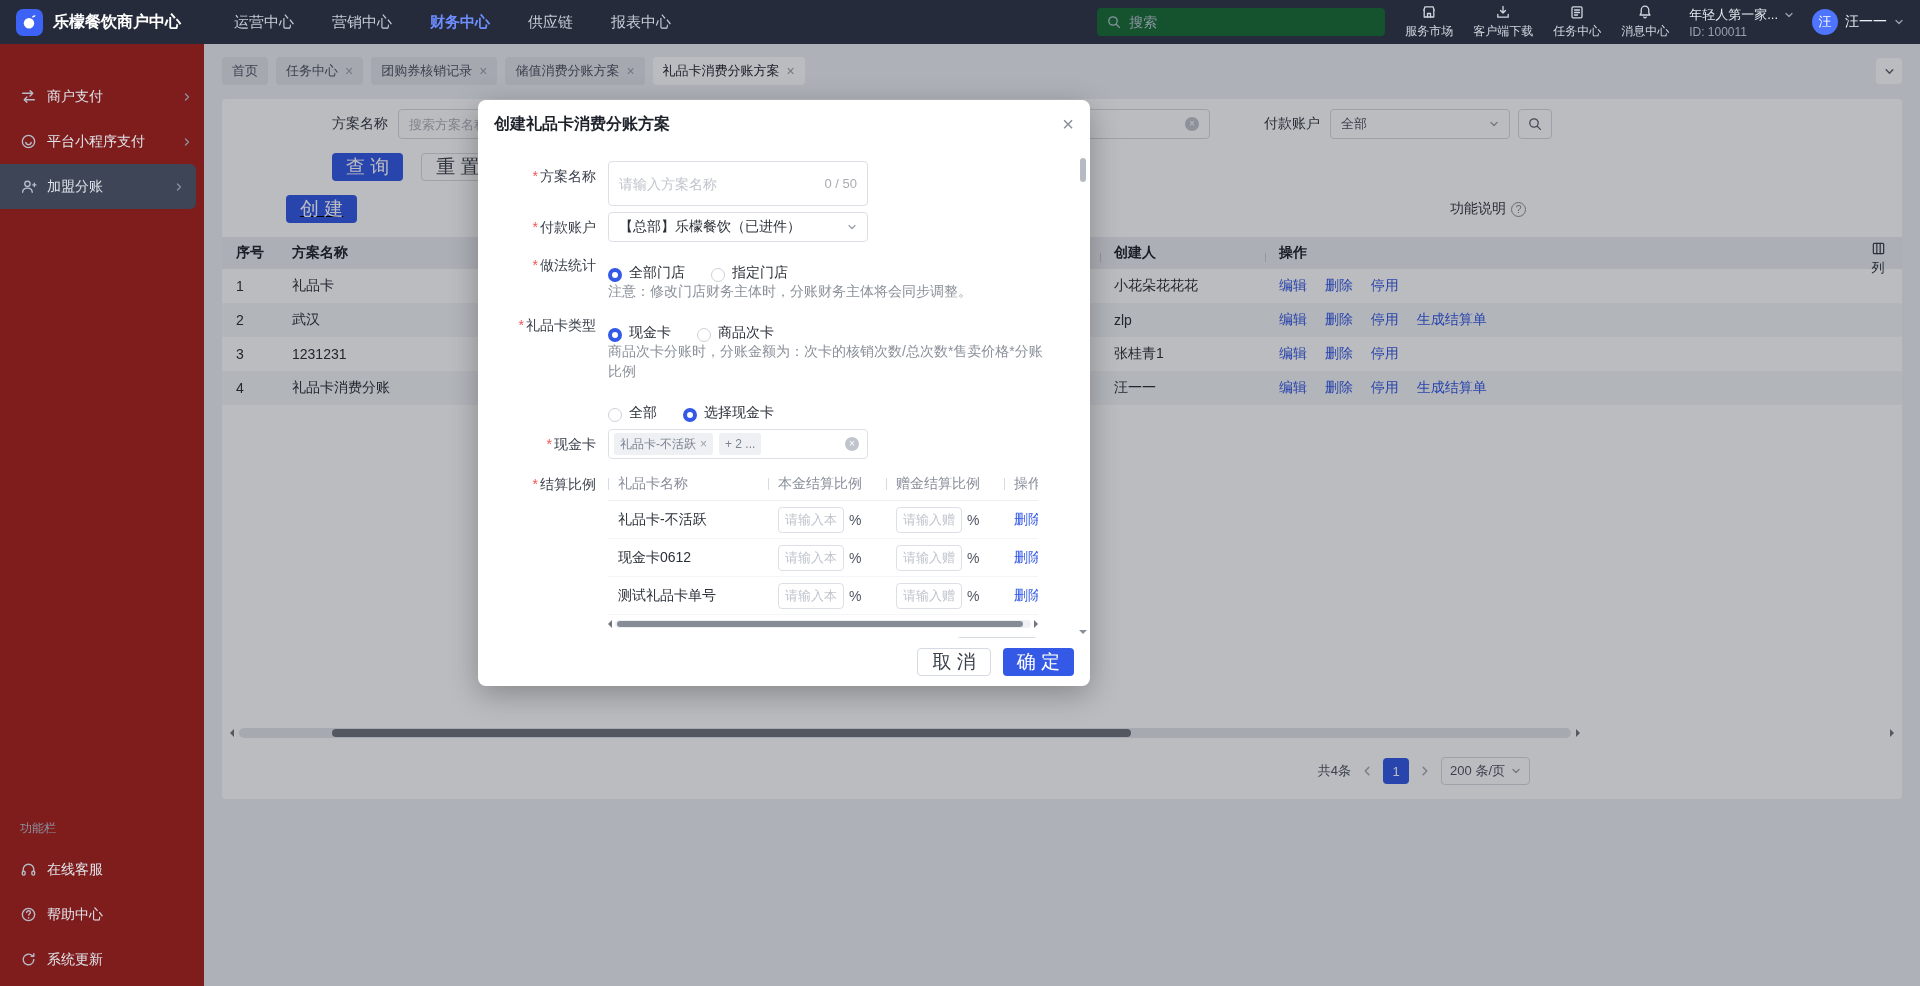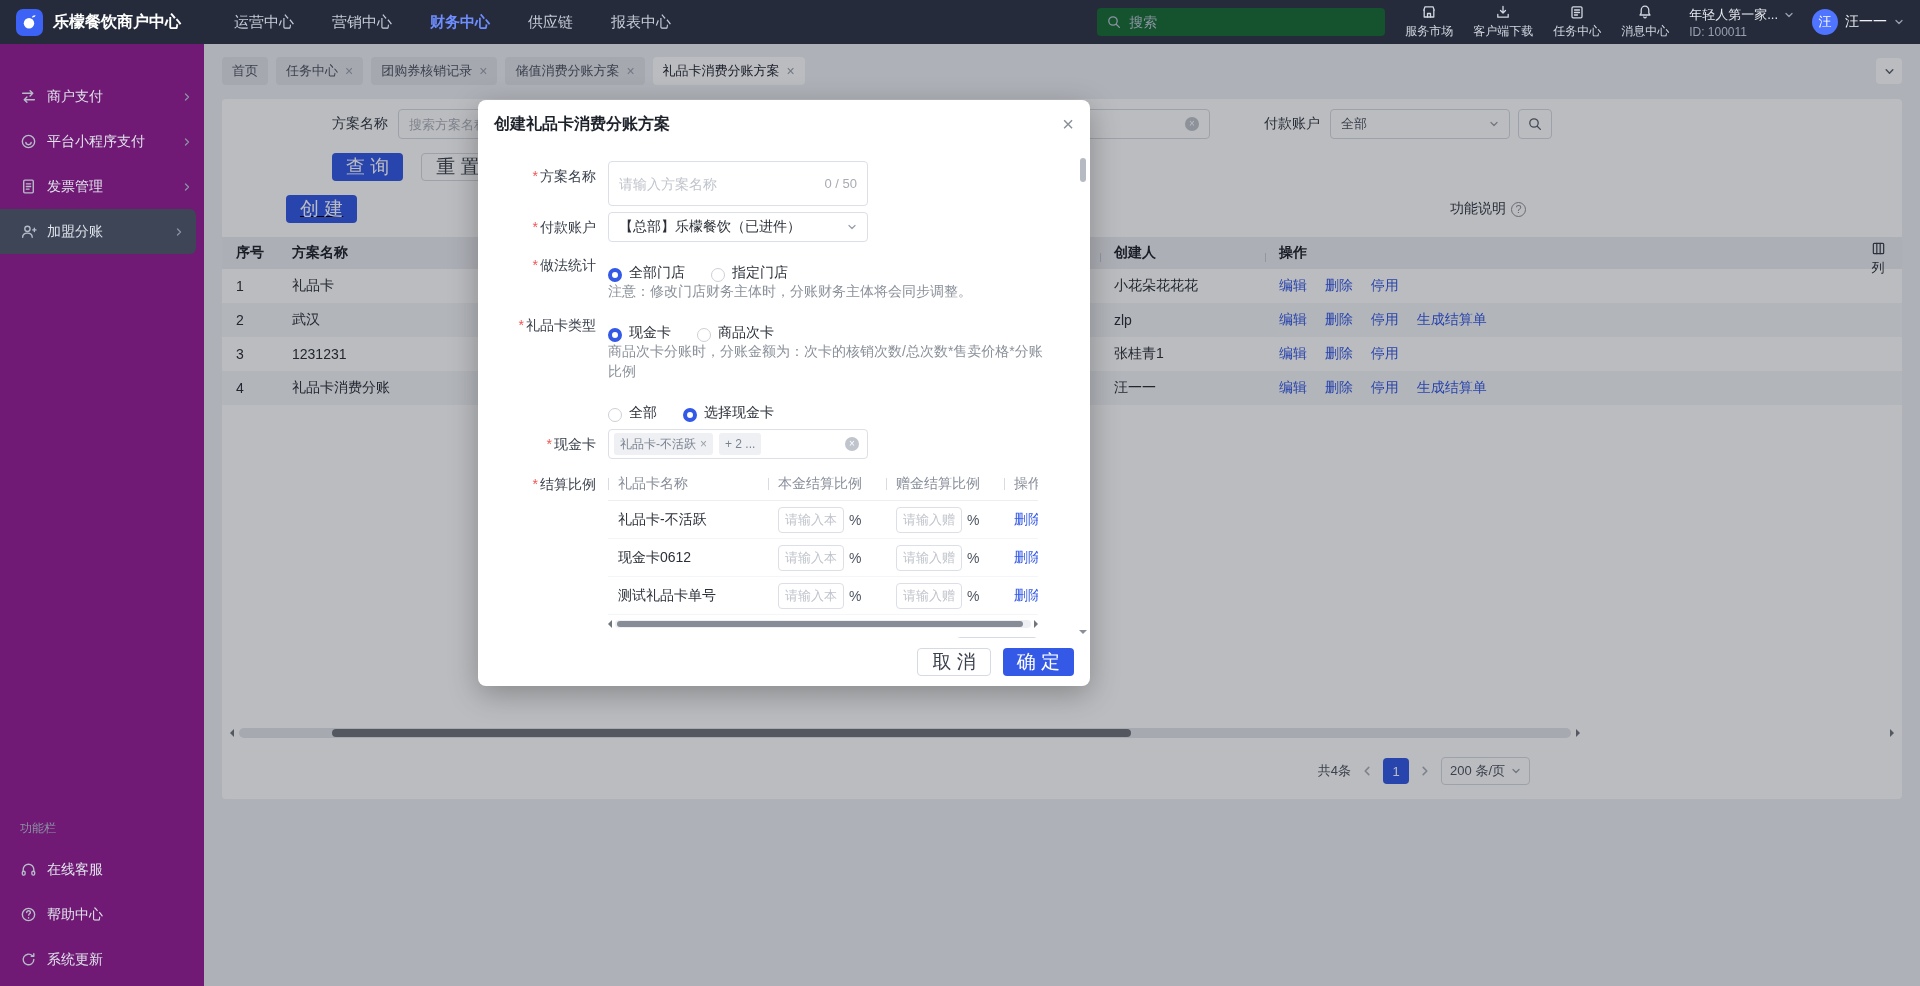--- a/index.html
+++ b/index.html
@@ -30,21 +30,21 @@
     color:#e6e9f0; cursor:pointer; white-space:nowrap; }
   .account-top { display:flex; align-items:center; gap:6px; }
   .account-id { font-size:12px; color:#98a0af; }
   .user { display:flex; align-items:center; gap:7px; margin-left:18px; cursor:pointer; white-space:nowrap; }
   .avatar { width:26px; height:26px; border-radius:50%; background:#4f74ff; color:#fff;
     display:flex; align-items:center; justify-content:center; font-size:13px; flex:none; }
   .user-name { font-size:14px; color:#eef0f5; }
 
   
   .app { display:flex; height:942px; }
-  .sidebar { width:204px; background:#701a75; display:flex; flex-direction:column;
+  .sidebar { width:204px; background:#7f1d1d; display:flex; flex-direction:column;
     padding-top:30px; color:#dfe3ea; flex:none; position:relative; z-index:55; }
   .side-item { height:45px; display:flex; align-items:center; gap:10px; padding:0 12px 0 20px;
     font-size:14px; cursor:pointer; white-space:nowrap; }
   .side-item .chev { margin-left:auto; color:#8b93a3; }
   .side-item.active { background:#3d4557; border-radius:0 6px 6px 0; margin-right:8px; padding-right:12px; }
   .side-footer { margin-top:auto; padding-bottom:4px; }
   .side-caption { font-size:12px; color:#8b93a3; padding:0 20px 10px; }
   .sicon { color:#b6bdc9; display:flex; }
 
   
@@ -306,34 +306,20 @@
       </span>
     </div>
     <div class="side-item">
       <span class="sicon">
         <svg width="17" height="17" viewBox="0 0 16 16" class="cv">
             <circle cx="8" cy="8" r="5.8"></circle>
             <path d="M5.5 8.8c0 1.3 1.1 2.2 2.5 2.2s2.5-.9 2.5-2.2"></path>
           </svg>
       </span>
       <span>平台小程序支付</span>
-      <span class="chev">
-        <svg width="10" height="10" viewBox="0 0 10 10" class="cv">
-            <path d="M3.5 2 6.5 5 3.5 8"></path>
-          </svg>
-      </span>
-    </div>
-    <div class="side-item">
-      <span class="sicon">
-        <svg width="17" height="17" viewBox="0 0 16 16" class="cv">
-            <rect x="3.5" y="2" width="9" height="12" rx="1"></rect>
-            <path d="M6 5.5h4M6 8h4M6 10.5h2.5"></path>
-          </svg>
-      </span>
-      <span>发票管理</span>
       <span class="chev">
         <svg width="10" height="10" viewBox="0 0 10 10" class="cv">
             <path d="M3.5 2 6.5 5 3.5 8"></path>
           </svg>
       </span>
     </div>
     <div class="side-item active">
       <span class="sicon">
         <svg width="17" height="17" viewBox="0 0 16 16" class="cv">
             <circle cx="7" cy="5.5" r="2.5"></circle>

